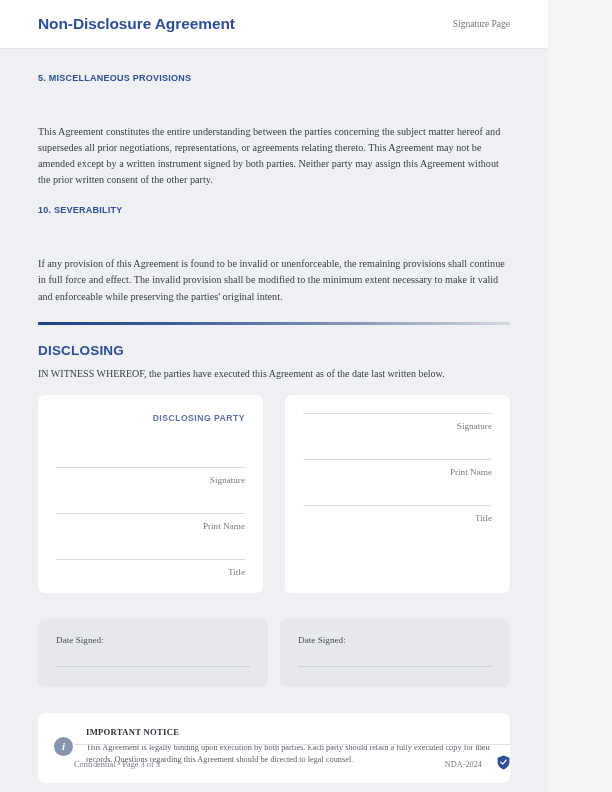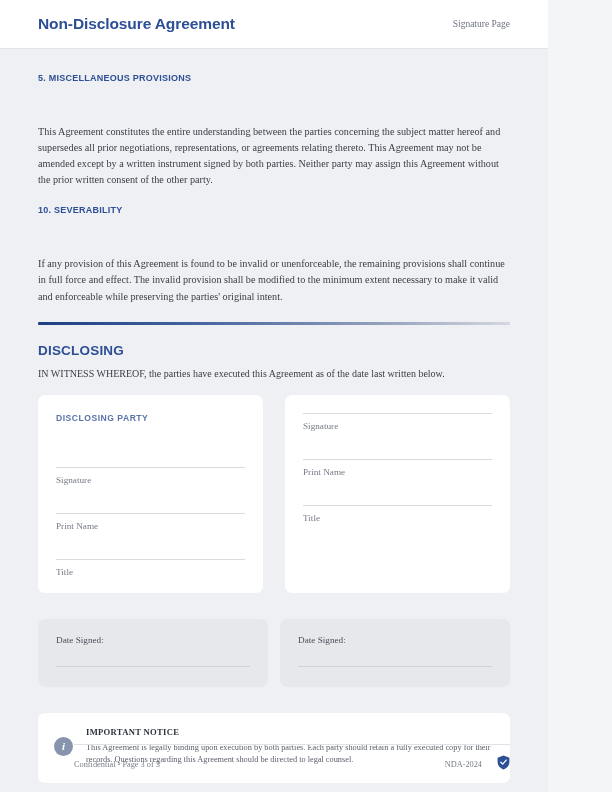--- a/index.html
+++ b/index.html
@@ -92,20 +92,21 @@
   .sig-intro {
     font-family: "Liberation Serif", serif;
     font-size: 10px;
     color: #383d47;
     margin-bottom: 16px;
   }
 
   .sig-grid {
     display: flex;
     gap: 22px;
+    text-align: right;
   }
 
   .sig-card {
     flex: 1;
     background: #ffffff;
     border-radius: 7px;
     padding: 18px 18px 16px 18px;
     min-height: 182px;
   }
 

